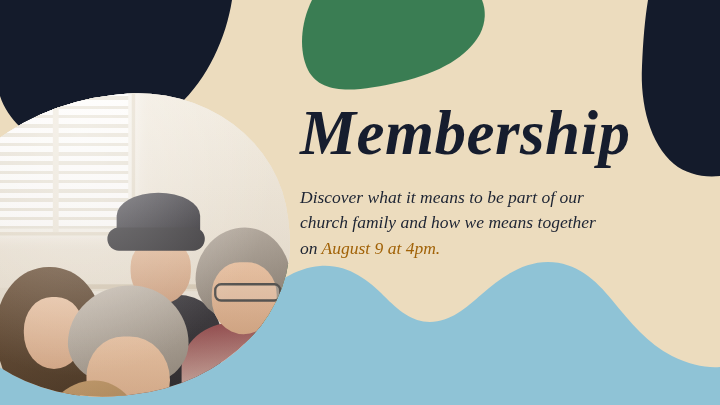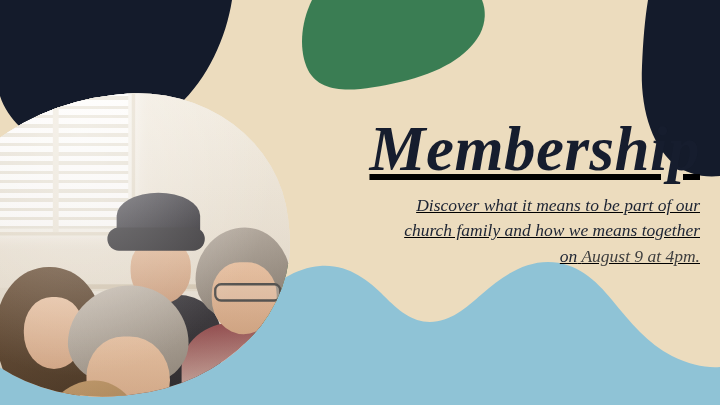--- a/index.html
+++ b/index.html
@@ -215,43 +215,42 @@
     background:
       radial-gradient(ellipse at 42% 18%, rgba(255,255,255,0.40), rgba(255,255,255,0) 60%),
       linear-gradient(180deg, rgba(255,246,232,0.12), rgba(120,95,70,0.14));
     mix-blend-mode: normal;
   }
 
   
   .text-block {
     position: absolute;
     left: 300px;
-    top: 118px;
+    top: 102px;
     width: 400px;
-    text-align: right;
-    text-decoration: underline;
+    text-align: left;
   }
   .headline {
     font-size: 63px;
     font-style: italic;
     font-weight: 700;
     line-height: 1.0;
     letter-spacing: 0.5px;
     color: #161d2e;
     margin: 0;
   }
   .sub {
-    margin: 12px 0 0 0;
+    margin: 20px 0 0 0;
     font-size: 17.5px;
     font-style: italic;
     line-height: 1.45;
     color: #1d2433;
   }
   .date-hl {
-    color: #404040;
+    color: #a16207;
     font-style: italic;
   }
 </style>
 </head>
 <body>
 
 <div id="canvas">
 
   <svg class="shape-layer" viewBox="0 0 720 405" preserveAspectRatio="none">
 

